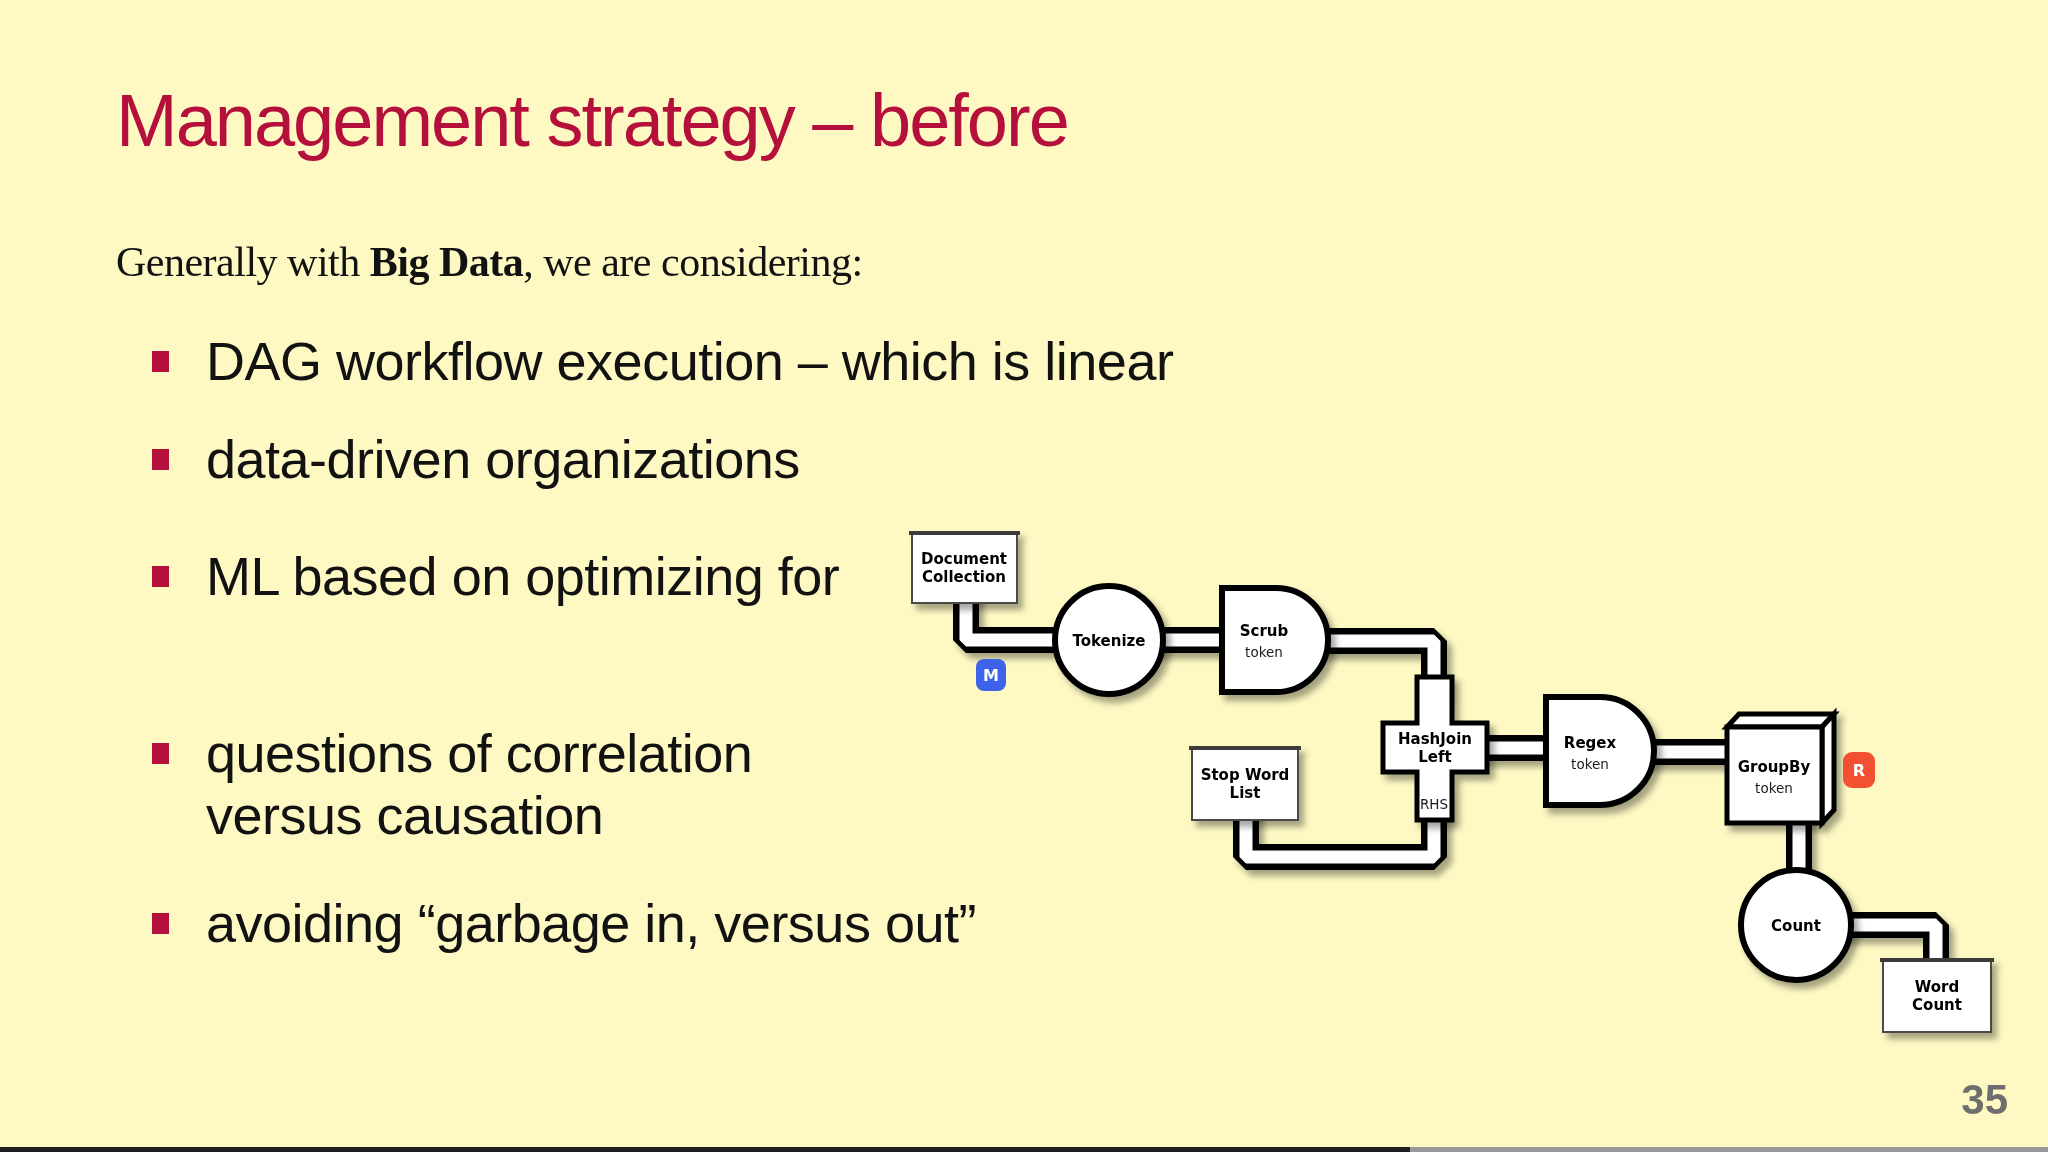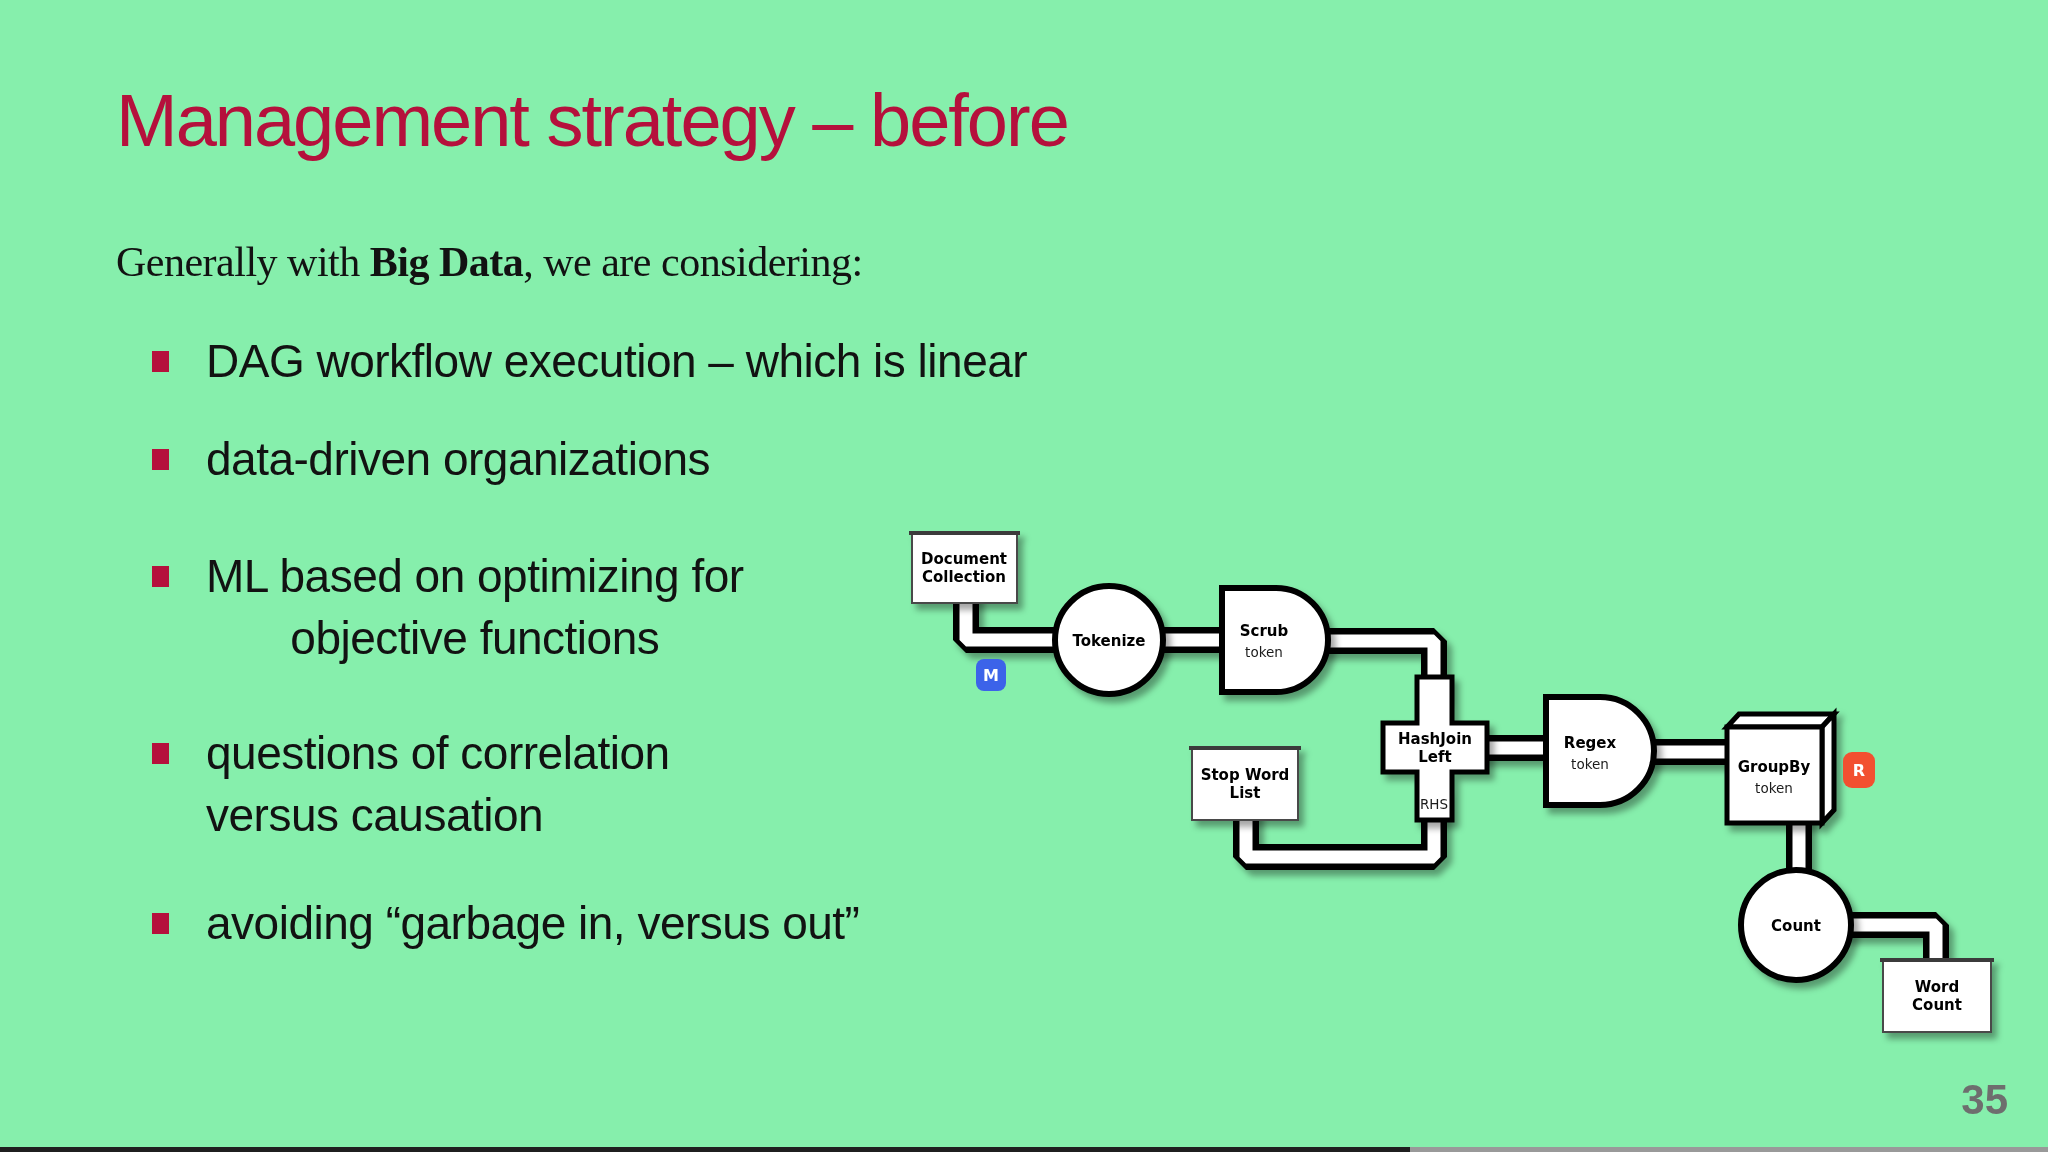--- a/index.html
+++ b/index.html
@@ -1,33 +1,33 @@
 <!DOCTYPE html>
 <html><head>
 <meta charset="utf-8">
 <style>
   html,body{margin:0;padding:0;background:#ffffff;}
   .slide{
-    position:relative;width:2048px;height:1152px;background:#86efac;
+    position:relative;width:2048px;height:1152px;background:#fef9c3;
     font-family:"Liberation Sans",sans-serif;overflow:hidden;
     --accent:#b5103c;
   }
   .title{
     position:absolute;left:116px;top:77px;
     font-size:74px;font-weight:400;letter-spacing:-2px;
     color:var(--accent);white-space:nowrap;line-height:1.2;
   }
   .intro{
     position:absolute;left:116px;top:238px;
     font-size:42px;letter-spacing:-0.5px;color:#121212;white-space:nowrap;font-family:Liberation Serif, serif;
   }
   .intro b{font-weight:700;}
   .bullet{
     position:absolute;left:152px;display:flex;align-items:flex-start;
-    font-size:46px;letter-spacing:-0.5px;color:#121212;line-height:62px;
+    font-size:54px;letter-spacing:-0.5px;color:#121212;line-height:62px;
   }
   .bullet .sq{
     flex:none;width:17px;height:21px;background:var(--accent);
     margin-right:37px;margin-top:21px;
   }
   .bullet .btxt span{display:block;white-space:nowrap;}
   .b1{top:330px;} .b2{top:428px;justify-content:center;} .b3{top:545px;text-align:center;} .b4{top:688px;margin-top:34px;} .b5{top:892px;}
   .page-number{
     position:absolute;right:40px;top:1076px;
     font-size:42px;font-weight:700;color:#6e6e6e;
@@ -65,21 +65,20 @@
   <div class="bullet b2">
     <span class="sq"></span>
     <span class="btxt">
         <span>data-driven organizations</span>
       </span>
   </div>
   <div class="bullet b3">
     <span class="sq"></span>
     <span class="btxt">
       <span>ML based on optimizing for</span>
-      <span>objective functions</span>
     </span>
   </div>
   <div class="bullet b4">
     <span class="sq"></span>
     <span class="btxt">
       <span>questions of correlation</span>
       <span>versus causation</span>
     </span>
   </div>
   <div class="bullet b5">

